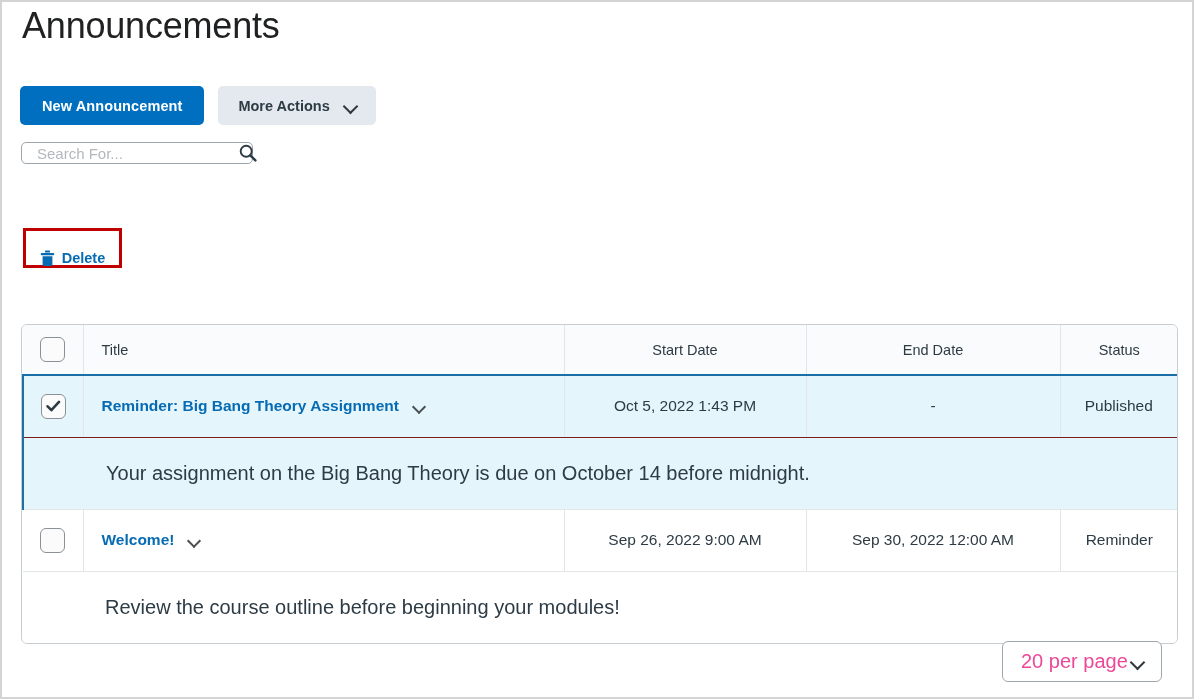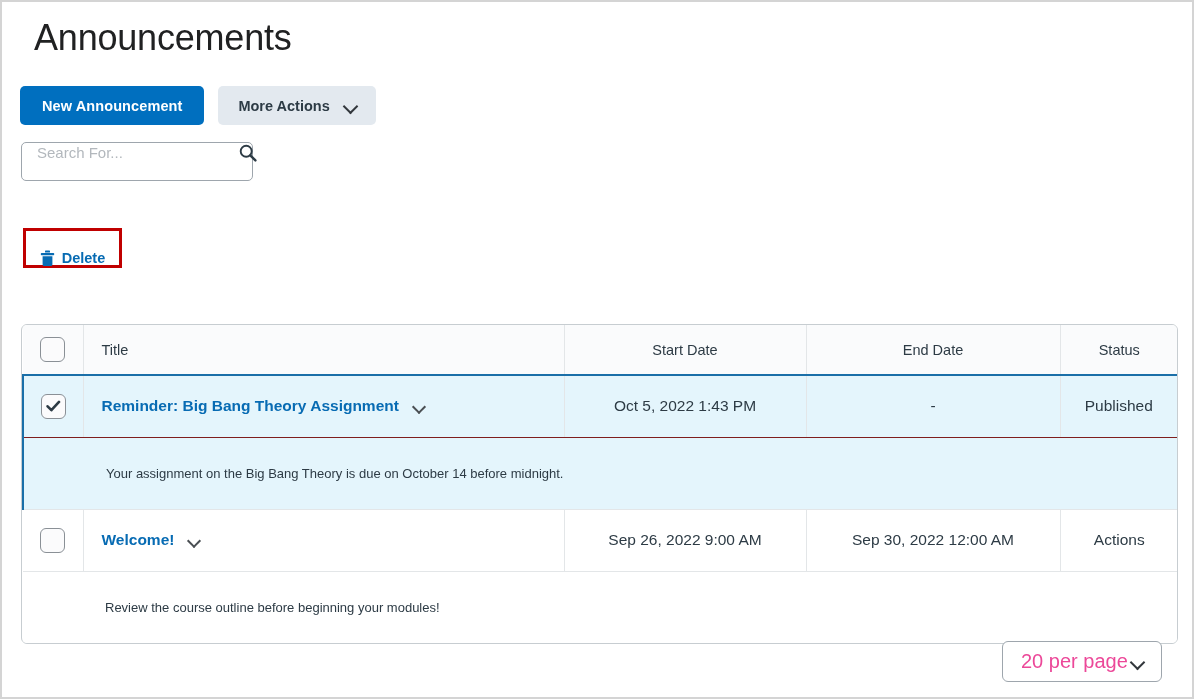--- a/index.html
+++ b/index.html
@@ -21,21 +21,21 @@
     left: 0; top: 0; right: 0; bottom: 0;
     padding: 0 18px;
   }
 
   
   .page-title {
     font-size: 36px;
     font-weight: 400;
     color: #202122;
     letter-spacing: -0.2px;
-    margin: 12px;
+    margin: 0;
     padding: 2px 0 0 2px;
     line-height: 44px;
   }
 
   
   .btn-row {
     position: absolute;
     left: 18px; top: 84px;
     display: flex;
     align-items: center;
@@ -82,26 +82,26 @@
   }
 
   
   .search-row {
     position: absolute;
     left: 19px; top: 140px;
     display: flex;
     align-items: center;
   }
   .search-box {
-    width: 232px; height: 39px;
+    width: 232px; height: 22px;
     border: 1px solid #9ea6ad;
     border-radius: 5px;
     background: #fff;
     display: flex;
-    align-items: flex-start;
+    align-items: flex-end;
     padding: 0 8px 0 13px;
   }
   .search-box input {
     flex: 1;
     border: none;
     outline: none;
     font-family: "Liberation Sans", sans-serif;
     font-size: 15px;
     color: #2d3b45;
     background: transparent;
@@ -198,21 +198,21 @@
   }
   tbody td.td-status { border-right: none; }
 
   tr.body-row td {
     border-bottom: none;
     height: 72px;
     text-align: left;
   }
   tr.body-row td.msg {
     padding-left: 82px;
-    font-size: 13px;
+    font-size: 20px;
     color: #2d3b45;
     border-right: none;
     border-bottom: 1px solid #e3e6e8;
   }
   tr.body-row.last td.msg { border-bottom: none; }
 
   
   tr.sel td { background: #e4f5fc; }
   tr.sel-top td {
     border-top: 2px solid #1a6fa8;
@@ -380,21 +380,21 @@
               <span class="cbox"></span>
             </td>
             <td class="td-title">
               <div class="title-cell">
                 <a class="title-link">Welcome!</a>
                 <span class="chev-sm"></span>
               </div>
             </td>
             <td>Sep 26, 2022 9:00 AM</td>
             <td>Sep 30, 2022 12:00 AM</td>
-            <td class="td-status">Actions</td>
+            <td class="td-status">Reminder</td>
           </tr>
           <tr class="body-row last">
             <td class="msg" colspan="5">Review the course outline before beginning your modules!</td>
           </tr>
 
         </tbody>
       </table>
     </div>
 
     <div class="perpage">

